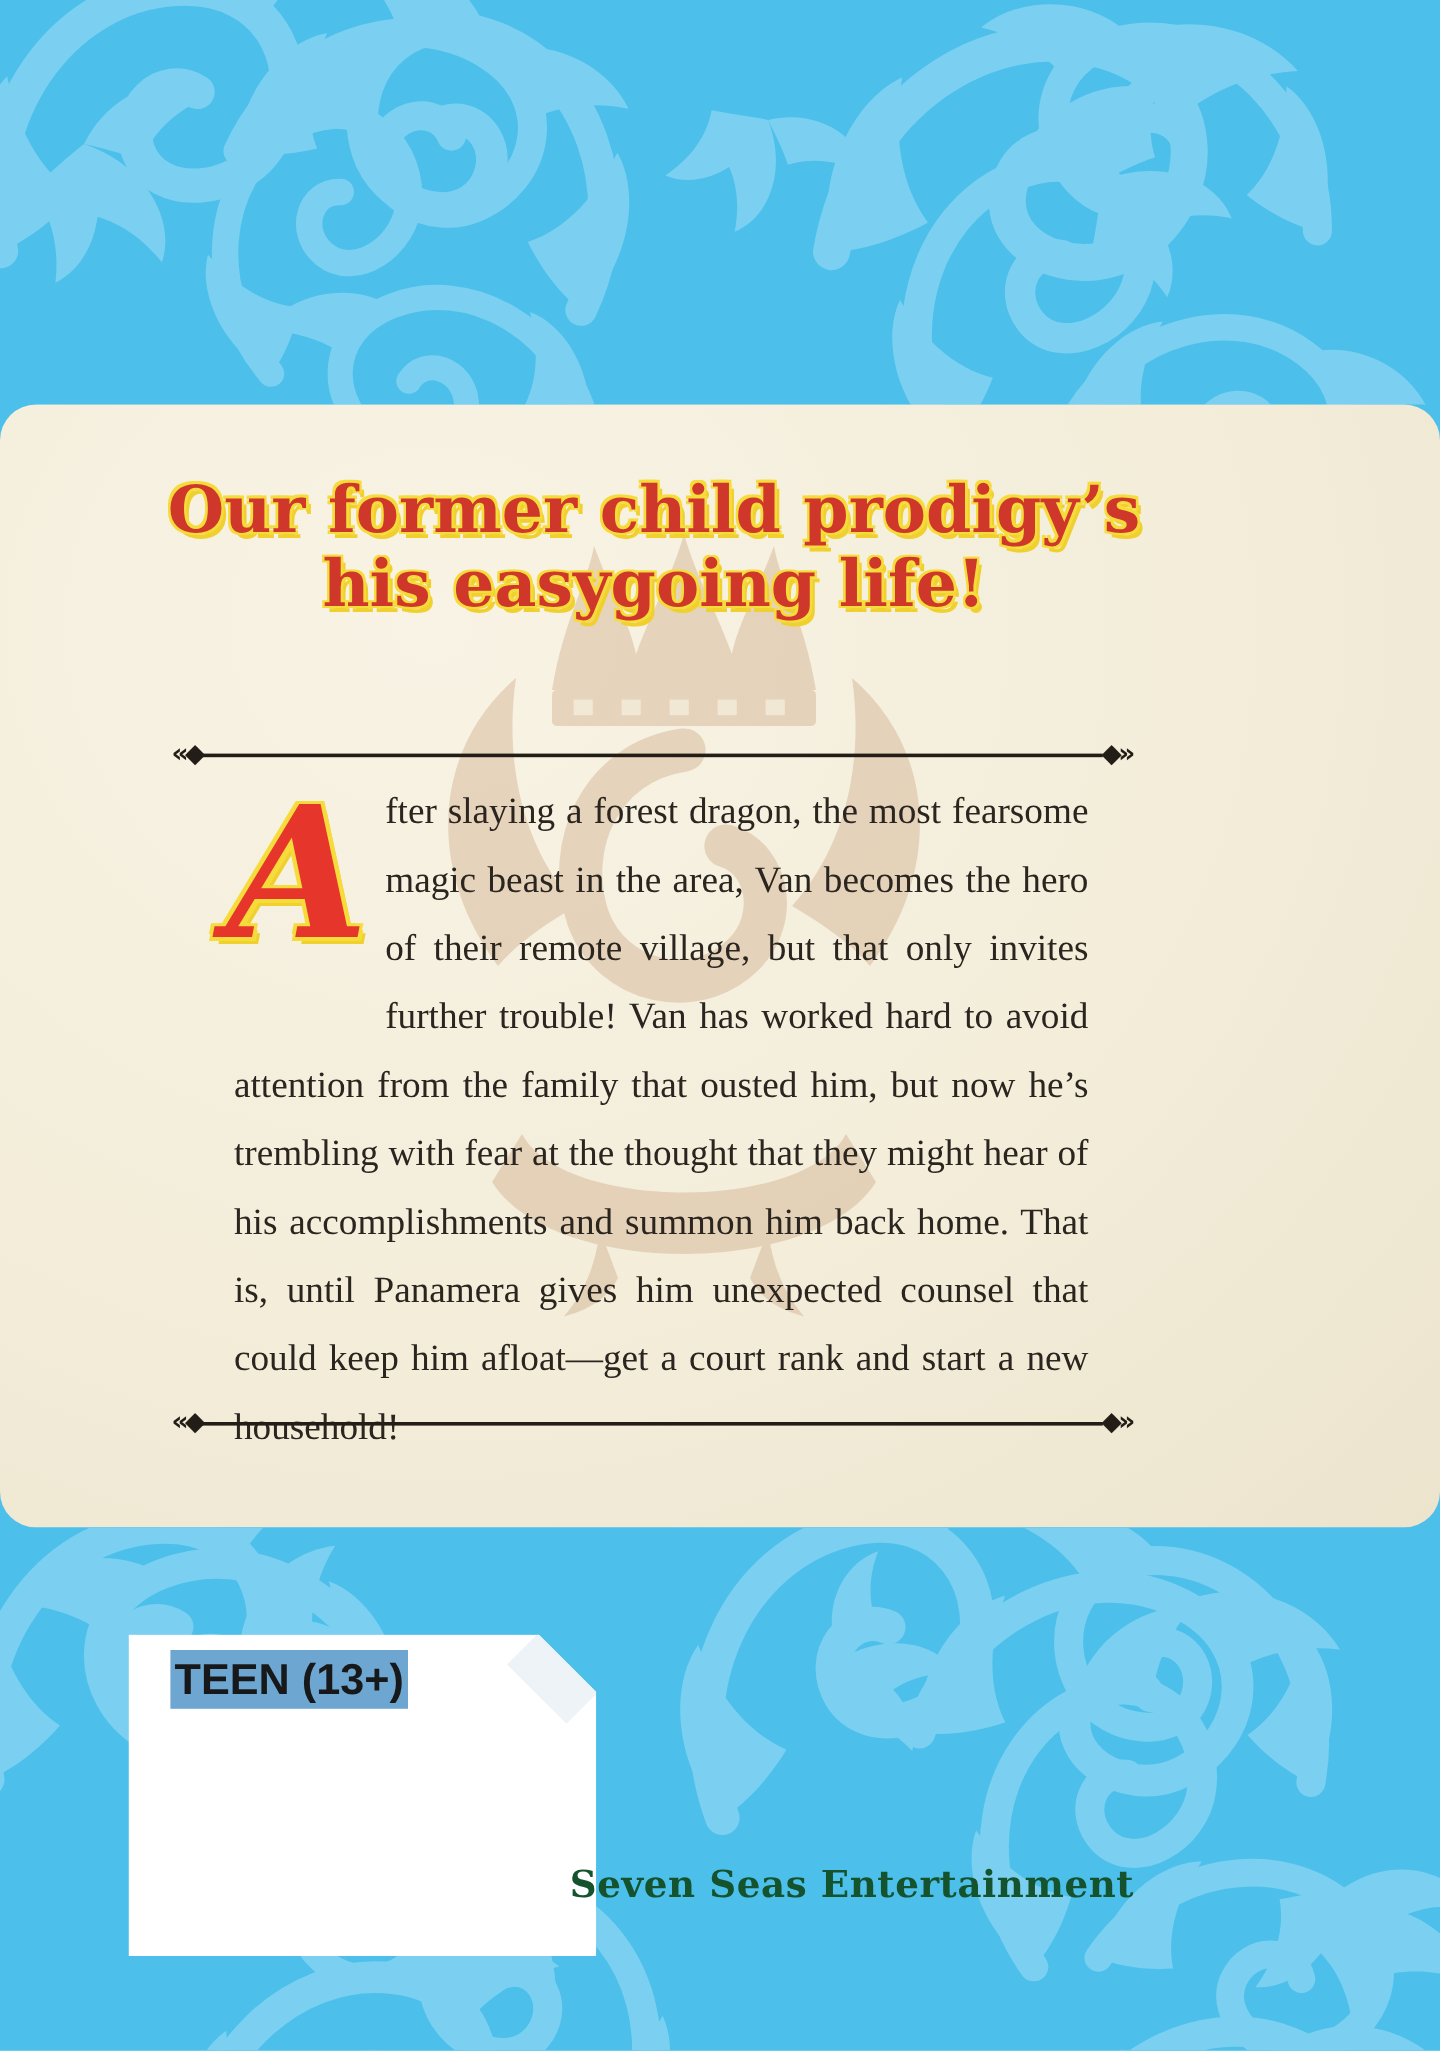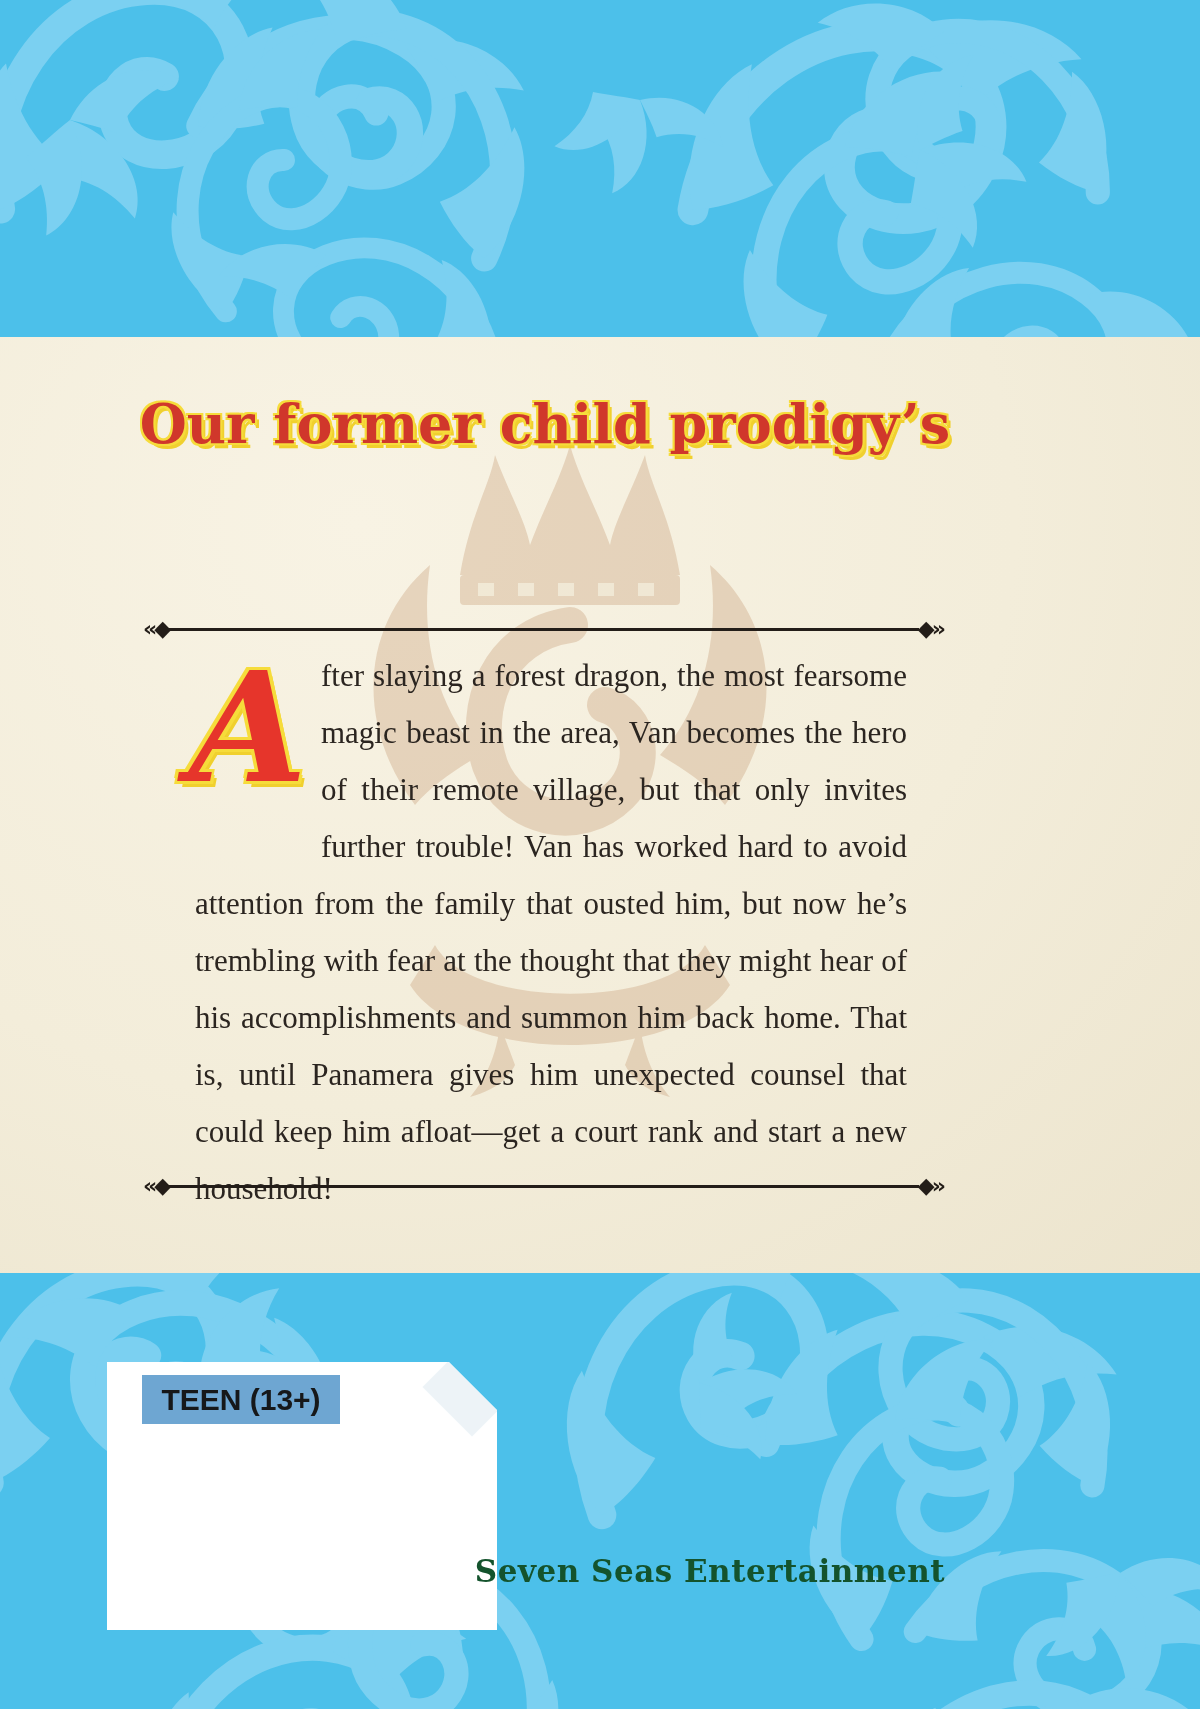--- a/index.html
+++ b/index.html
@@ -6,21 +6,21 @@
   .page{position:relative;width:1200px;height:1709px;overflow:hidden;background:#4cc0ea;
         font-family:"Liberation Serif",serif;}
   .band{position:absolute;left:0;width:1200px;overflow:hidden;}
   .band svg{display:block;}
   .band-top{top:0;height:337px;background:#4cc0ea;}
   .band-bottom{top:1273px;height:436px;background:#4cc0ea;}
   .pat{color:#7bd0f1;}
 
   .parchment{position:absolute;left:0;top:337px;width:1200px;height:936px;
              background:#f3edda;
-             background-image:radial-gradient(ellipse at 30% 20%, #f8f3e4 0%, #f3edda 55%, #ece4cd 100%);}
+             background-image:radial-gradient(ellipse at 30% 20%, #f8f3e4 0%, #f3edda 55%, #ece4cd 100%);border-radius:30px;}
   .crest{position:absolute;left:320px;top:88px;opacity:.42;color:#cfab89;}
 
   .headline{position:absolute;left:0;top:56px;width:1090px;text-align:center;
             font-family:"DejaVu Serif",serif;font-weight:bold;
             font-size:54px;line-height:62px;color:#d0372b;
             text-shadow:-2px -2px 0 #f6dc3b, 2px -2px 0 #f6dc3b, -2px 2px 0 #f6dc3b,
                         2px 2px 0 #f6dc3b, 4px 5px 0 #f0d02e;}
 
   .divider{position:absolute;left:143px;width:800px;height:22px;display:flex;align-items:center;color:#231d18;}
   .divider .rule{flex:1;height:3px;background:#231d18;}
@@ -38,21 +38,21 @@
            font-size:152px;line-height:150px;color:#e6352b;text-align:center;
            text-shadow:-3px -3px 0 #f6dc3b, 3px -3px 0 #f6dc3b, -3px 3px 0 #f6dc3b,
                        3px 3px 0 #f6dc3b, 5px 6px 0 #f0d02e;}
 
   .barcode-box{position:absolute;left:107px;top:1362px;width:390px;height:268px;background:#ffffff;
                clip-path:polygon(0 0, 342px 0, 390px 48px, 390px 268px, 0 268px);}
   .fold{position:absolute;left:330px;top:-10px;width:70px;height:70px;background:#dfeaf1;
         transform:rotate(45deg);opacity:.55;}
   .rating-badge{position:absolute;left:35px;top:13px;width:198px;height:49px;background:#6ea6d2;
                 display:flex;align-items:center;justify-content:center;
-                font-family:"Liberation Sans",sans-serif;font-weight:bold;font-size:30px;color:#16181a;}
+                font-family:"Liberation Sans",sans-serif;font-weight:bold;font-size:36px;color:#16181a;}
 
   .publisher{position:absolute;left:470px;top:1549px;width:480px;text-align:center;color:#14532d;
              font-family:"DejaVu Serif",serif;font-weight:bold;font-size:31px;line-height:45px;
              letter-spacing:.5px;}
 </style>
 </head>
 <body>
 
 <svg width="0" height="0" style="position:absolute" aria-hidden="true">
   <defs>
@@ -107,20 +107,21 @@
         <path d="M405,380 C465,300 460,200 390,140 C400,210 385,280 340,330 C365,345 388,360 405,380Z"></path>
         <path d="M250,200 C180,210 150,280 170,340 C190,395 260,410 300,370 C330,340 320,290 285,280" fill="none" stroke="currentColor" stroke-width="36" stroke-linecap="round"></path>
         <path d="M115,520 C150,585 350,585 385,520 L410,560 C360,640 140,640 90,560Z"></path>
         <path d="M180,600 C175,640 160,660 150,672 C165,668 185,660 195,640Z"></path>
         <path d="M320,600 C325,640 340,660 350,672 C335,668 315,660 305,640Z"></path>
       </g>
     </svg>
 
     <div class="headline">
       <div>Our former child prodigy’s</div>
+      <div>his easygoing life!</div>
     </div>
 
     <div class="divider divider-1">
       <span class="orn left">«◆</span>
       <span class="rule"></span>
       <span class="orn right">◆»</span>
     </div>
 
     <div class="synopsis">
       <span class="dropcap">A</span><span>fter slaying a forest dragon, the most fearsome magic beast in the area, Van becomes the hero of their remote village, but that only invites further trouble! Van has worked hard to avoid attention from the family that ousted him, but now he’s trembling with fear at the thought that they might hear of his accomplishments and summon him back home. That is, until Panamera gives him unexpected counsel that could keep him afloat—get a court rank and start a new household!</span>

